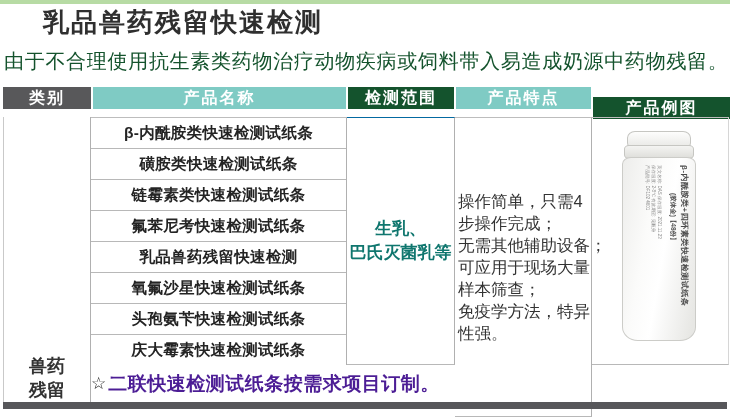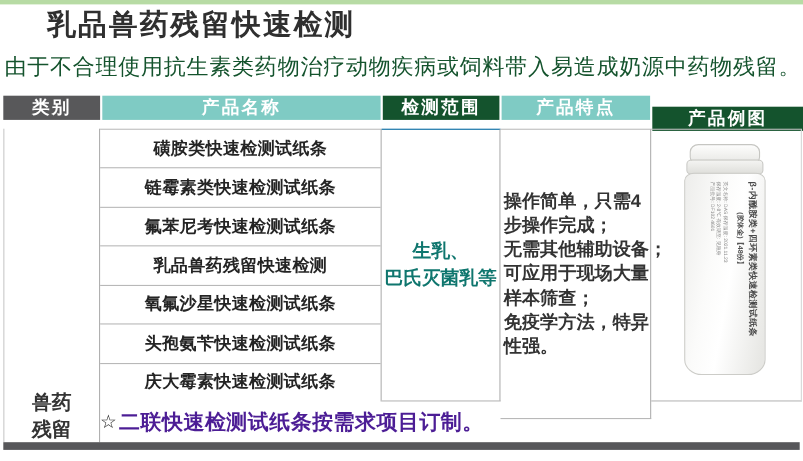--- a/index.html
+++ b/index.html
@@ -21,22 +21,22 @@
   .cat-cell{left:3px;top:117px;width:88px;height:285px;border-left:1px solid #c9c9c9;border-right:1px solid #b0b0b0;
             display:flex;align-items:flex-end;justify-content:center;text-align:center;
             font-size:18px;font-weight:bold;color:#333;line-height:24px;}
   .rows{left:91px;top:117px;width:256px;height:248px;border-top:1px solid #bdbdbd;border-right:1px solid #b0b0b0;
         display:flex;flex-direction:column;}
   .prow{flex:1;display:flex;align-items:center;justify-content:center;border-bottom:1px solid #b8b8b8;
         font-size:15.5px;font-weight:bold;color:#242424;letter-spacing:0.3px;white-space:nowrap;}
   .scope-cell{left:347px;top:117px;width:108px;height:248px;border-top:1px solid #0369a1;border-right:1px solid #b0b0b0;border-bottom:1px solid #b8b8b8;
               display:flex;align-items:center;justify-content:center;text-align:center;
               font-size:17px;font-weight:bold;color:#0f766e;line-height:24px;}
-  .feat-cell{left:455px;top:117px;width:137px;height:264px;border-top:1px solid #bdbdbd;border-right:1px solid #b0b0b0;border-bottom:1px solid #b8b8b8;
-             display:flex;align-items:center;font-size:16.5px;font-weight:bold;color:#333;line-height:22px;
+  .feat-cell{left:455px;top:117px;width:137px;height:300px;border-top:1px solid #bdbdbd;border-right:1px solid #b0b0b0;border-bottom:1px solid #b8b8b8;
+             display:flex;align-items:center;font-size:16.5px;font-weight:normal;color:#333;line-height:22px;
              padding-left:3px;overflow:visible;}
   .feat-cell .preline{white-space:pre;}
   .img-cell{left:592px;top:117px;width:137px;height:248px;border-top:1px solid #bdbdbd;border-bottom:1px solid #b8b8b8;border-right:1px solid #d6d6d6;
             display:flex;align-items:center;justify-content:center;}
   .preline{white-space:pre-line;}
 
   .note-row{left:91px;top:365px;width:637px;height:37px;display:flex;align-items:center;}
   .note-star{font-size:17px;color:#222;margin-right:2px;font-weight:normal;}
   .note-text{font-size:19px;font-weight:bold;color:#4c1d95;letter-spacing:0.5px;white-space:nowrap;}
 
@@ -74,20 +74,23 @@
   <div class="hcell h-green" style="left:348px;width:106px;">检测范围</div>
   <div class="hcell h-teal" style="left:456px;width:135px;">产品特点</div>
   <div class="hcell h-green" style="left:593px;width:137px;margin-top:10px;">产品例图</div>
 
   <div class="cell cat-cell">
     <span class="preline">兽药
 残留</span>
   </div>
 
   <div class="cell rows">
+    <div class="prow">
+        <span>β-内酰胺类快速检测试纸条</span>
+      </div>
     <div class="prow">
         <span>磺胺类快速检测试纸条</span>
       </div>
     <div class="prow">
         <span>链霉素类快速检测试纸条</span>
       </div>
     <div class="prow">
         <span>氟苯尼考快速检测试纸条</span>
       </div>
     <div class="prow">

